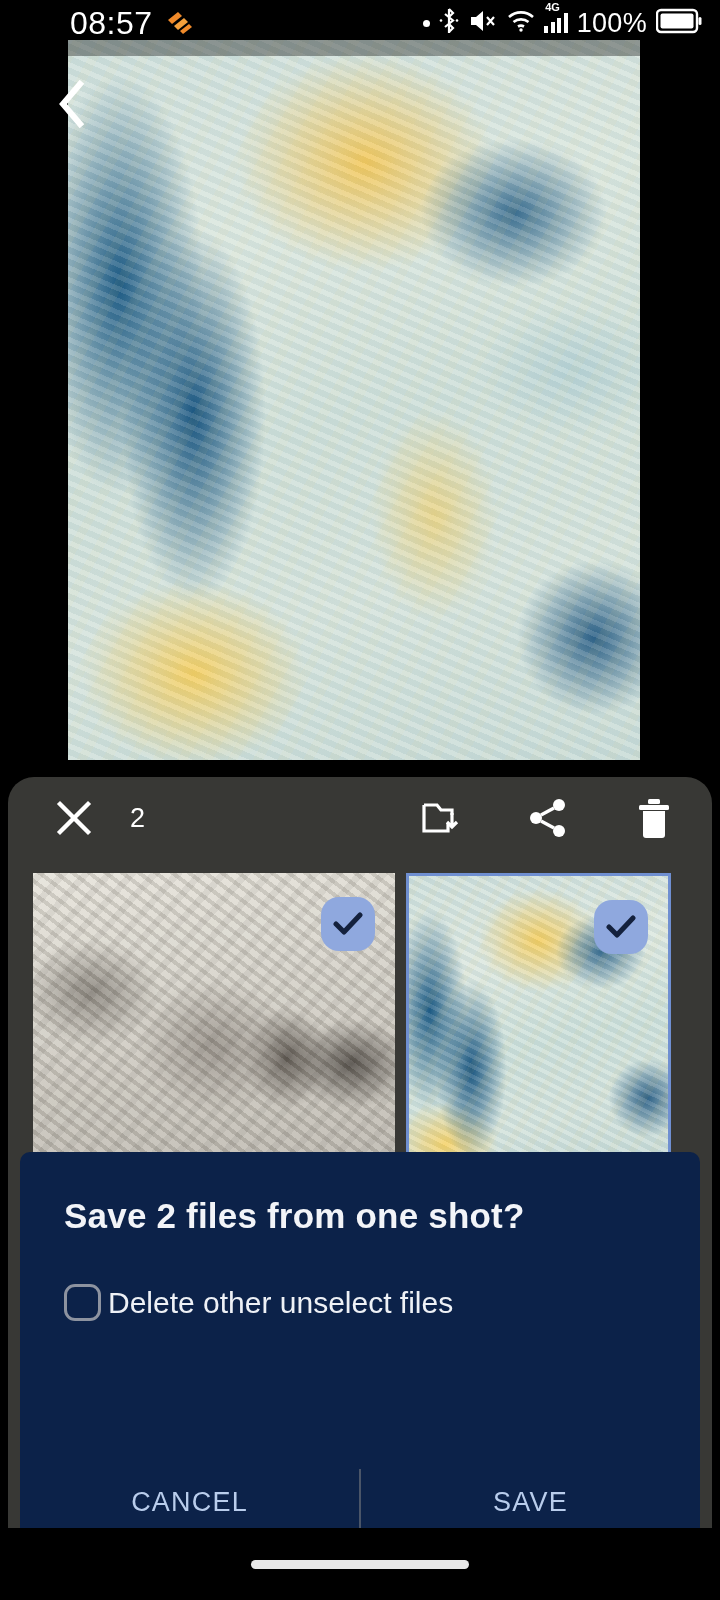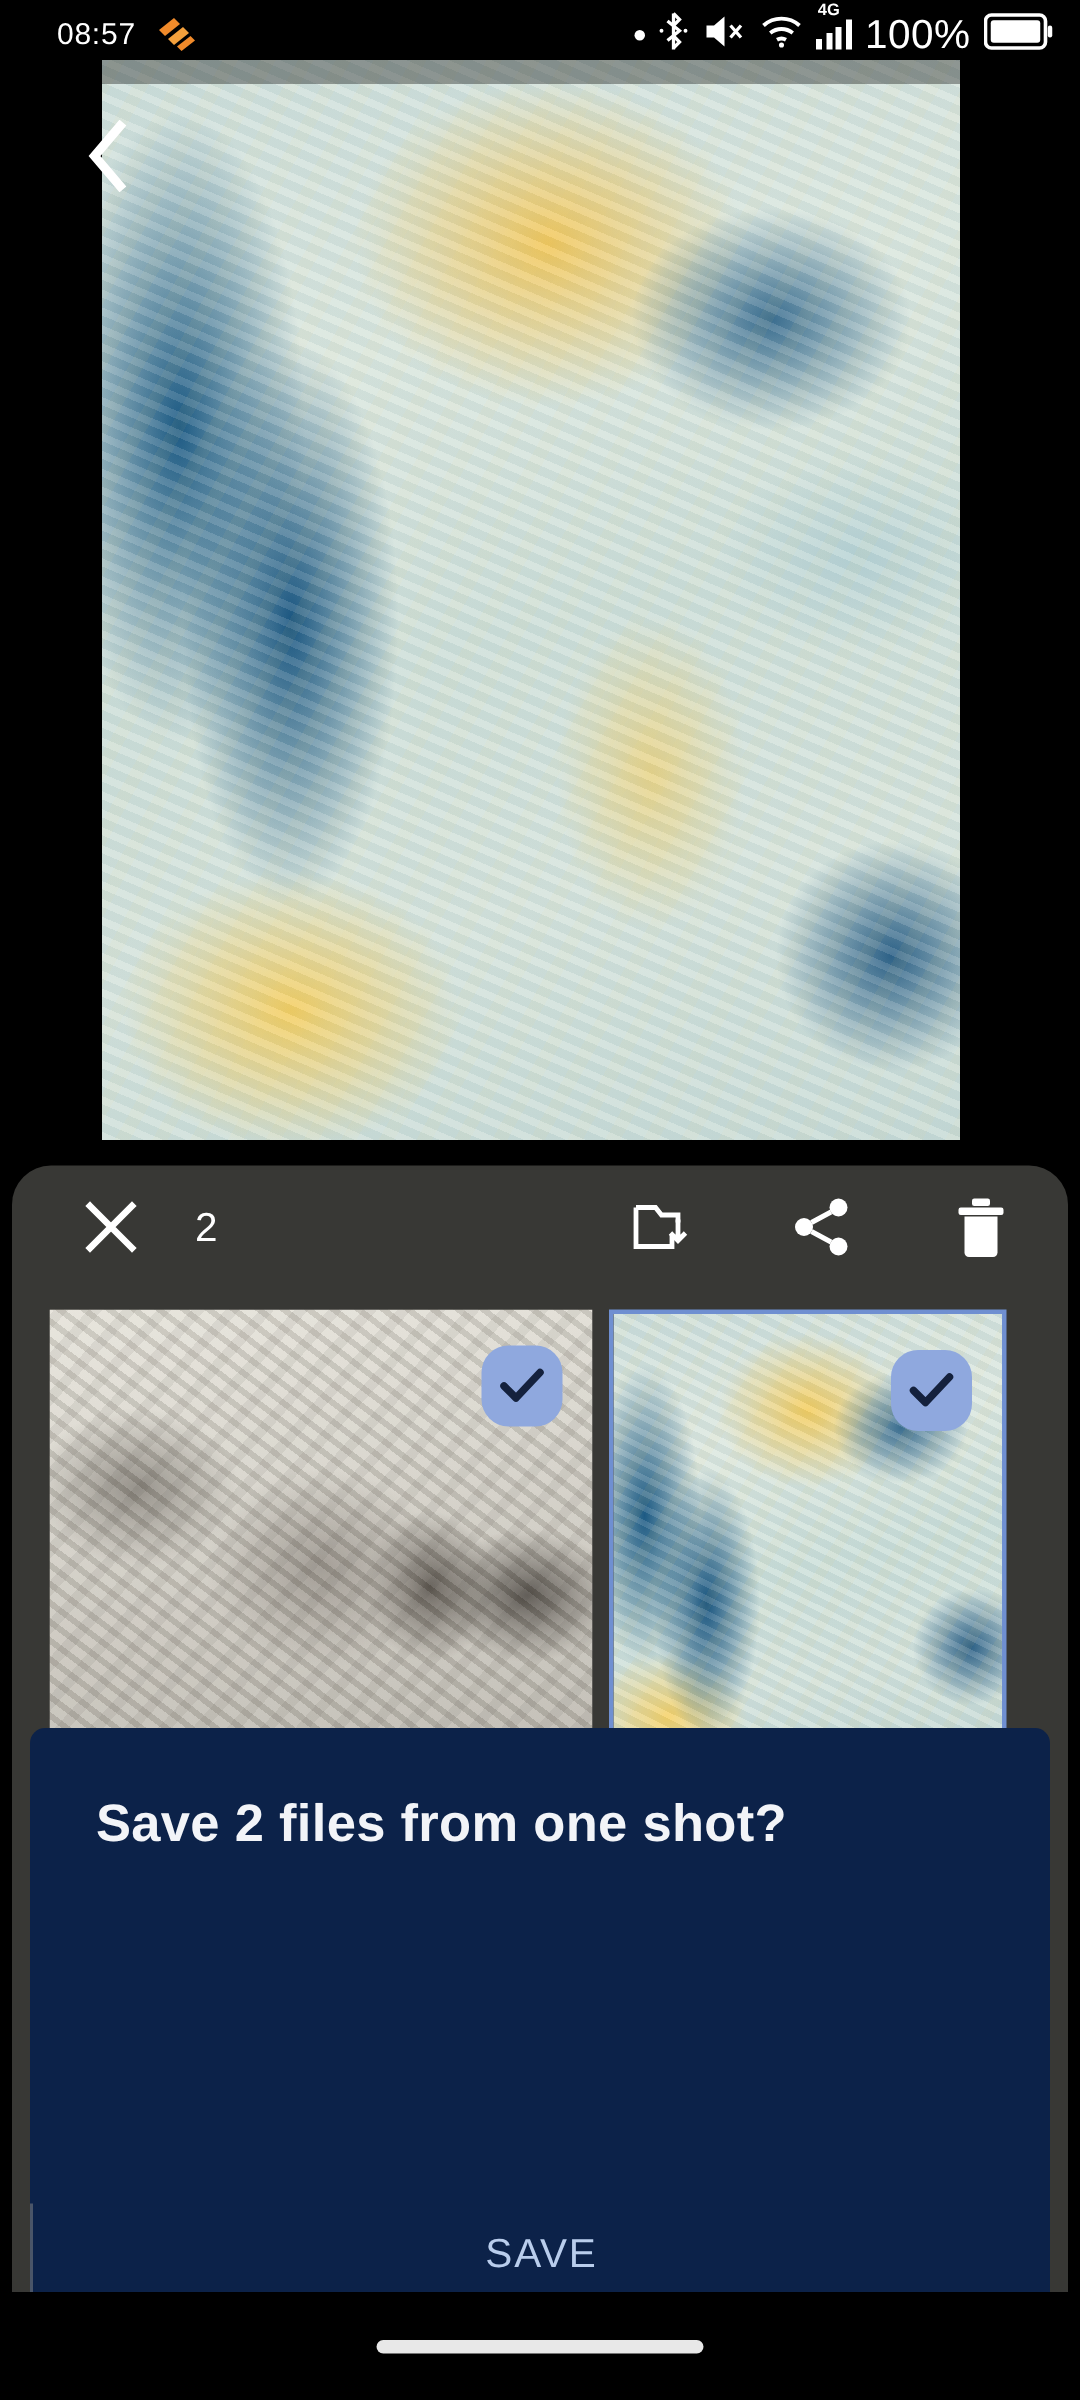--- a/index.html
+++ b/index.html
@@ -10,21 +10,21 @@
     overflow: hidden;
   }
   .screen { position: relative; width: 720px; height: 1600px; background: #000; overflow: hidden; }
 
   
   .statusbar {
     position: absolute; top: 0; left: 0; width: 720px; height: 46px;
     z-index: 40; display: flex; align-items: center;
     padding: 0 18px 0 38px; color: #fff;
   }
-  .sb-time { font-size: 20px; font-weight: 500; letter-spacing: .5px; }
+  .sb-time { font-size: 32px; font-weight: 500; letter-spacing: .5px; margin-left: 32px; }
   .sb-heart { margin-left: 12px; display: flex; }
   .sb-right { margin-left: auto; display: flex; align-items: center; gap: 9px; }
   .sb-dot { width: 7px; height: 7px; border-radius: 50%; background: #fff; display:inline-block; }
   .sb-pct { font-size: 27px; font-weight: 400; letter-spacing: .3px; }
   .sig-wrap { position: relative; display:flex; align-items:flex-start; }
   .sig-4g { position:absolute; top:-12px; left:1px; font-size:11px; font-weight:700; }
   .bars { display:flex; align-items:flex-end; gap:2.5px; height:20px; }
   .bars i { width:4px; background:#fff; display:block; }
   .bars i:nth-child(1){height:7px;} .bars i:nth-child(2){height:11px;}
   .bars i:nth-child(3){height:15px;} .bars i:nth-child(4){height:20px;}
@@ -304,22 +304,27 @@
     <div class="thumb-row2">
       <div class="thumb-art art-green" style="position:absolute;inset:0;"></div>
     </div>
   </div>
 
   <div class="sheet-bg-fill"></div>
 
   <div class="dialog">
     <div class="dlg-title">Save 2 files from one shot?</div>
 
+    <div class="dlg-check-row">
+      <div class="dlg-checkbox"></div>
+      <div class="dlg-check-label">Delete other unselect files</div>
+    </div>
 
     <div class="dlg-actions">
+      <div class="dlg-btn">CANCEL</div>
       <div class="dlg-sep"></div>
       <div class="dlg-btn">SAVE</div>
     </div>
   </div>
 
   <div class="navbar">
     <div class="home-pill"></div>
   </div>
 
 </div>

